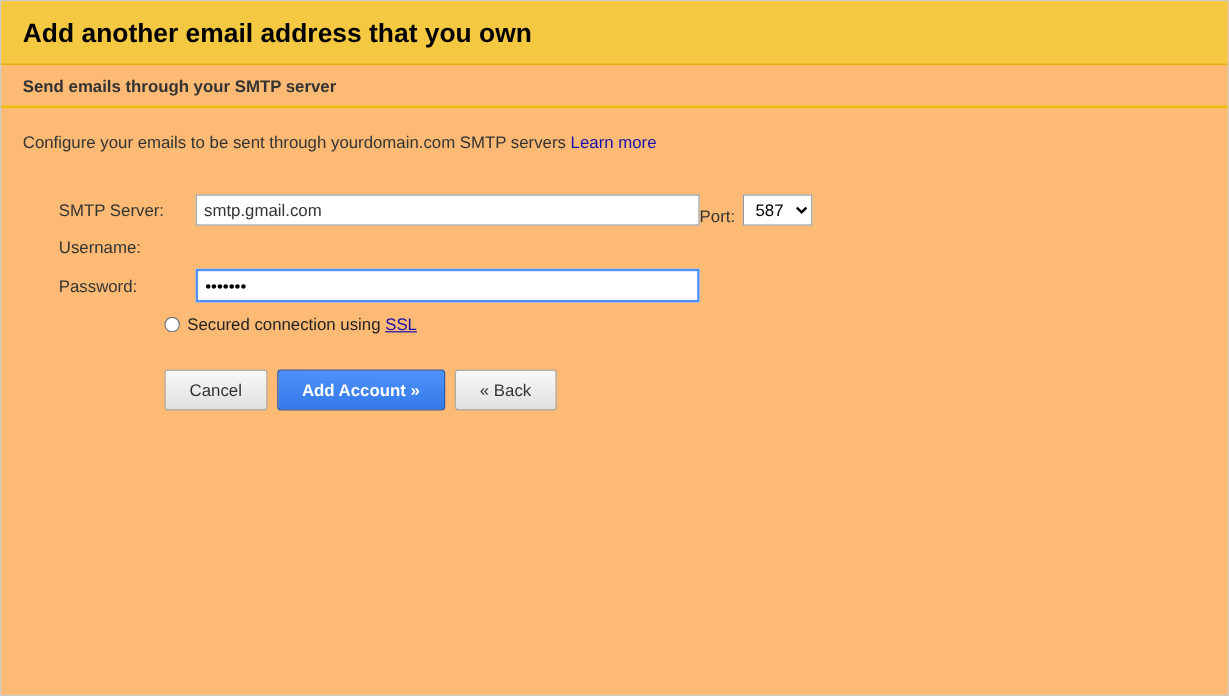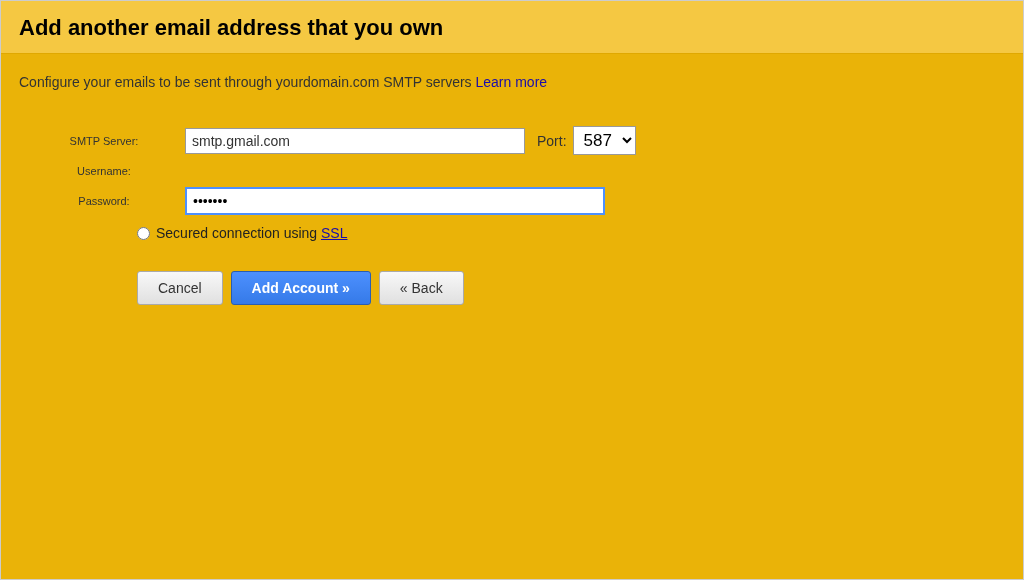--- a/index.html
+++ b/index.html
@@ -13,21 +13,21 @@
       font-family: Arial, sans-serif;
       font-size: 14px;
       color: #222;
       width: 1024px;
       min-height: 580px;
     }
 
     .page-wrapper {
       width: 100%;
       min-height: 580px;
-      background-color: #eab308;
+      background-color: #fdba74;
       border: 1px solid #ccc;
     }
 
     .header-title {
       background-color: #f5c842;
       padding: 14px 18px 12px 18px;
       border-bottom: 1px solid #e0a800;
     }
 
     .header-title h1 {
@@ -66,55 +66,54 @@
       margin-left: 30px;
     }
 
     .form-row {
       display: flex;
       align-items: center;
       margin-bottom: 10px;
     }
 
     .form-label {
-      text-align: center;
+      text-align: left;
       width: 110px;
-      margin-right: 26px;
-      font-size: 11px;
+      margin-right: 4px;
+      font-size: 14px;
       color: #333;
       flex-shrink: 0;
     }
 
     .form-input {
       border: 1px solid #999;
       padding: 4px 6px;
       font-size: 14px;
-      width: 340px;
+      width: 420px;
       background-color: #fff;
       color: #333;
       outline: none;
     }
 
     .port-group {
       display: flex;
-      align-items: center;
-      margin-left: 12px;
+      align-items: flex-end;
       flex-shrink: 0;
     }
 
     .port-label {
       font-size: 14px;
       margin-right: 6px;
       color: #333;
     }
 
     .port-select {
       border: 1px solid #999;
       padding: 3px 6px;
-      font-size: 17px;
+      font-size: 14px;
       background-color: #fff;
       cursor: pointer;
       appearance: auto;
     }
 
     .password-input {
       border: 2px solid #4d90fe;
       padding: 4px 6px;
       font-size: 14px;
       width: 420px;
@@ -175,20 +174,23 @@
   </style>
 </head>
 <body>
 
 <div class="page-wrapper">
 
   <div class="header-title">
     <h1>Add another email address that you own</h1>
   </div>
 
+  <div class="sub-header">
+    <h2>Send emails through your SMTP server</h2>
+  </div>
 
   <div class="content-area">
 
     <div class="description-row">
       <span>Configure your emails to be sent through yourdomain.com SMTP servers</span>
       <a href="#">Learn more</a>
     </div>
 
     <div class="form-section">
 

